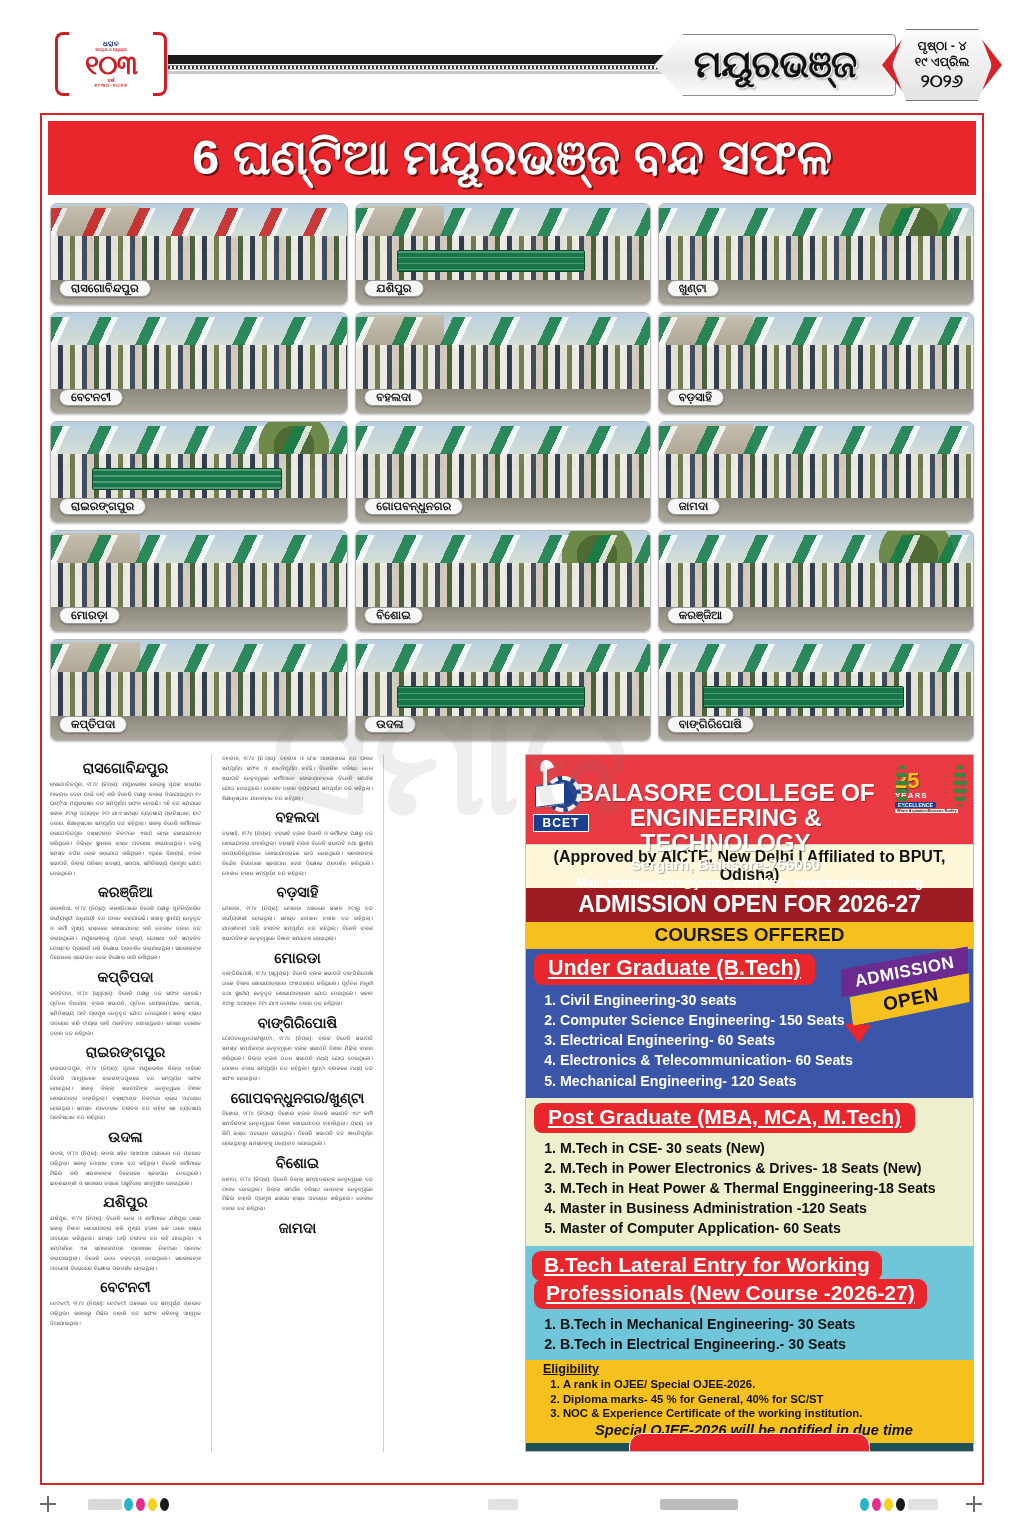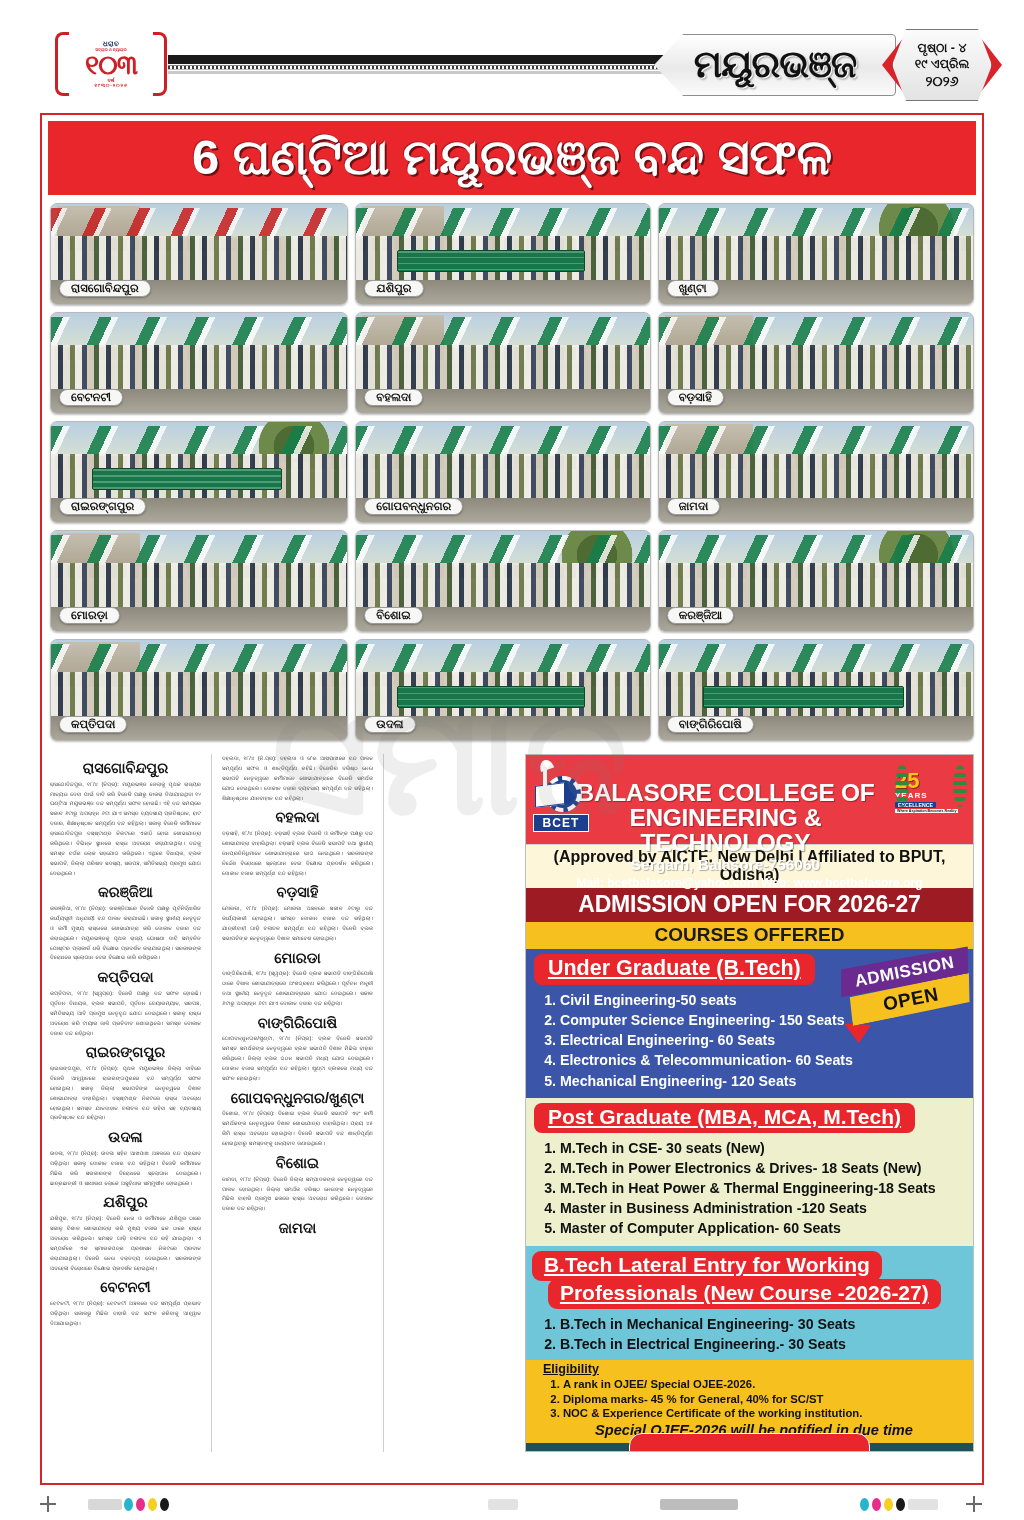--- a/index.html
+++ b/index.html
@@ -64,21 +64,21 @@
   .date-hex .inner {
     position:absolute; left:10px; right:10px; top:0; bottom:0;
     background: linear-gradient(#fbfbfb,#e3e3e3);
     border:1.5px solid #777;
     clip-path: polygon(14% 0, 86% 0, 100% 50%, 86% 100%, 14% 100%, 0 50%);
     display:flex; flex-direction:column; align-items:center; justify-content:center;
     gap:1px;
   }
   .date-hex .l1 { font-size:12.5px; font-weight:bold; color:#111; }
   .date-hex .l2 { font-size:12.5px; font-weight:bold; color:#111; }
-  .date-hex .l3 { font-size:14px; font-weight:bold; color:#111; }
+  .date-hex .l3 { font-size:18px; font-weight:bold; color:#111; }
 
   
   .page-frame {
     position:absolute; left:40px; top:113px; width:944px; height:1372px;
     border: 2.5px solid #d8232a; background:#fff;
   }
 
   
   .headline-banner {
     margin: 6px 6px 0 6px; height: 74px; background:#e8262c;
@@ -606,21 +606,21 @@
       <div class="ad-courses">COURSES OFFERED</div>
 
       <div class="ad-ug">
         <span class="pill">Under Graduate (B.Tech)</span>
         <div class="ribbon">
           <div class="tail"></div>
           <div class="r1">ADMISSION</div>
           <div class="r2">OPEN</div>
         </div>
         <ol class="ad-list">
-          <li>Civil Engineering-50 seats</li>
+          <li>Civil Engineering-30 seats</li>
           <li>Computer Science Engineering- 150 Seats</li>
           <li>Electrical Engineering- 60 Seats</li>
           <li>Electronics &amp; Telecommunication- 60 Seats</li>
           <li>Mechanical Engineering- 120 Seats</li>
         </ol>
       </div>
 
       <div class="ad-pg">
         <span class="pill red2">Post Graduate (MBA, MCA, M.Tech)</span>
         <ol class="ad-list">
@@ -628,21 +628,21 @@
           <li>M.Tech in Power Electronics &amp; Drives- 18 Seats (New)</li>
           <li>M.Tech in Heat Power &amp; Thermal Enggineering-18 Seats</li>
           <li>Master in Business Administration -120 Seats</li>
           <li>Master of Computer Application- 60 Seats</li>
         </ol>
       </div>
 
       <div class="ad-le">
         <div style="padding:0 6px;">
           <span class="pill hdr-le" style="margin-left:0;display:block;width:fit-content;">B.Tech Lateral Entry for Working</span>
-          <span class="pill hdr-le" style="margin-left:16px;display:block;width:fit-content;margin-top:-2px;">Professionals (New Course -2026-27)</span>
+          <span class="pill hdr-le" style="margin-left:2px;display:block;width:fit-content;margin-top:-2px;">Professionals (New Course -2026-27)</span>
         </div>
         <ol class="ad-list">
           <li>B.Tech in Mechanical Engineering- 30 Seats</li>
           <li>B.Tech in Electrical Engineering.- 30 Seats</li>
         </ol>
       </div>
 
       <div class="ad-elig">
         <div class="et">Eligibility</div>
         <ol>

